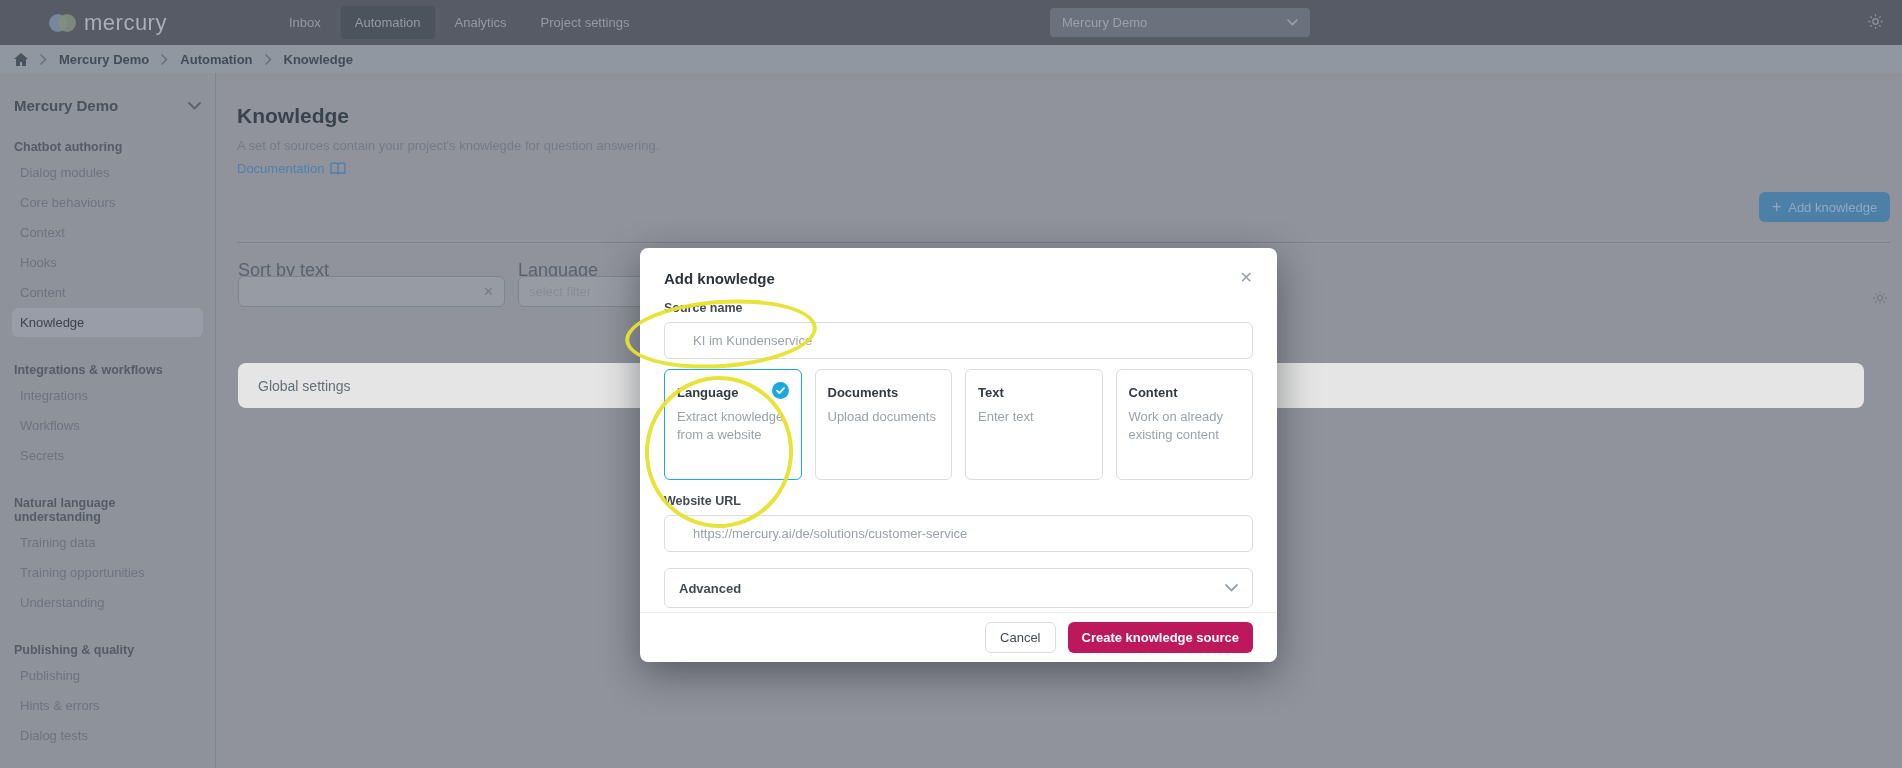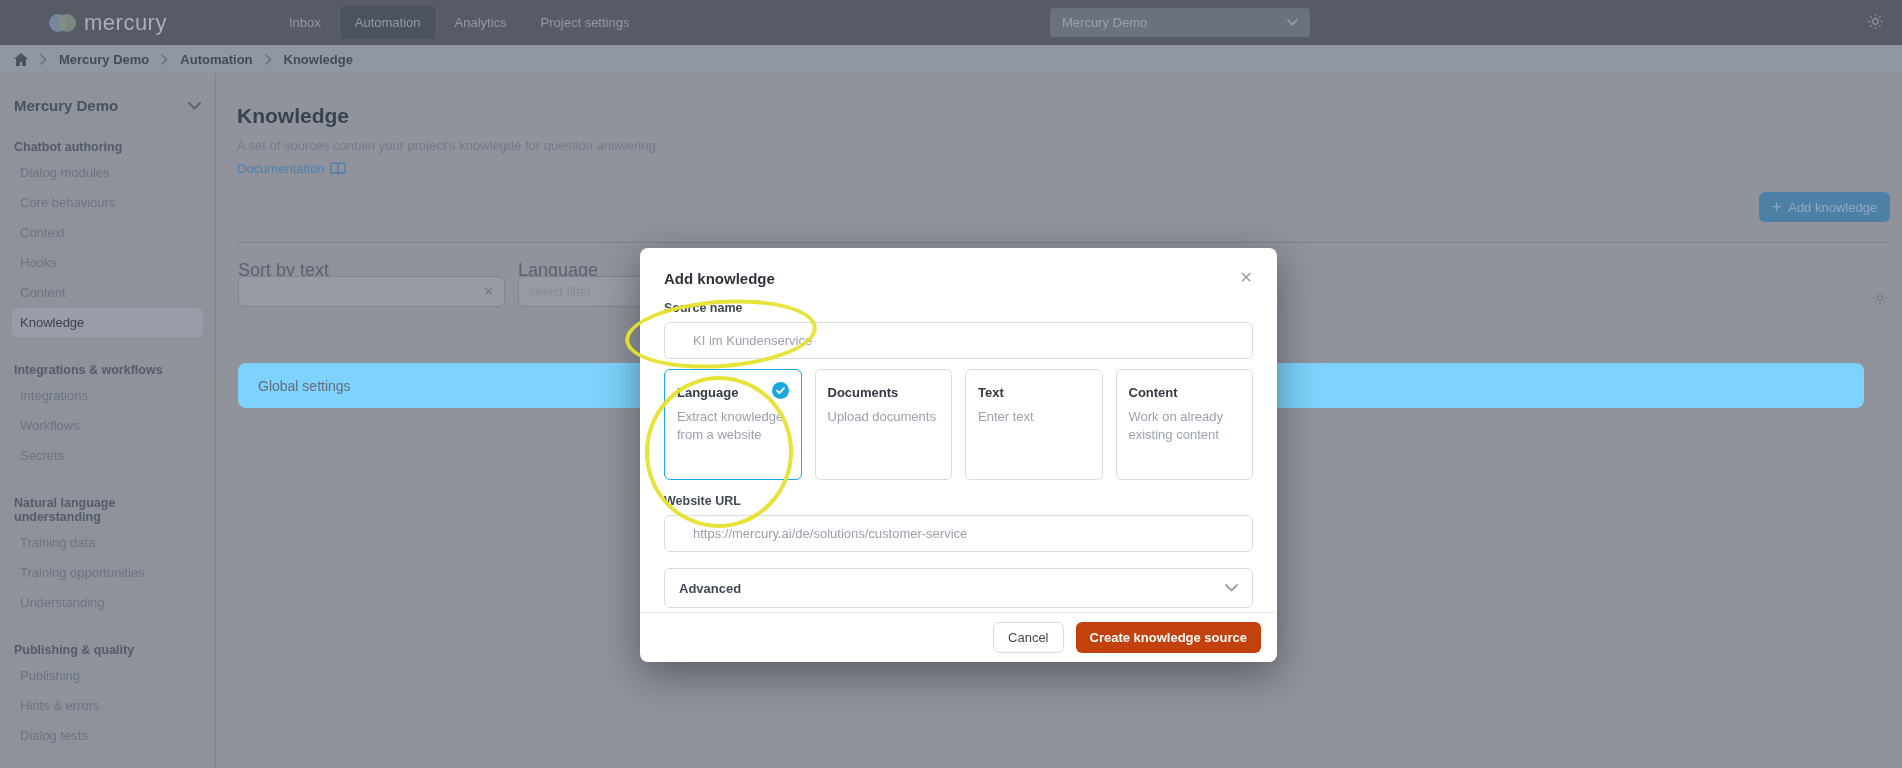--- a/index.html
+++ b/index.html
@@ -55,21 +55,21 @@
   .main-divider { position:absolute; left:21px; top:169px; width:1653px; height:1px; background:#7c828c; }
 
   .filter-label { position:absolute; font-size:18px; color:#5b626d; }
   .filter-input { position:absolute; height:31px; border:1px solid #7f858f; border-radius:6px;
     background:#979ba4; display:flex; align-items:center; padding:0 10px; font-size:13px; }
   .filter-clear { margin-left:auto; color:#757b85; font-size:13px; cursor:pointer; }
   .placeholder { color:#868c96; }
   .table-gear { position:absolute; left:1656px; top:217px; color:#747a85; cursor:pointer; }
 
   .global-card { position:absolute; left:22px; top:290px; width:1626px; height:45px;
-    background:#7dd3fc; border-radius:8px; display:flex; align-items:center; }
+    background:#e5e5e5; border-radius:8px; display:flex; align-items:center; }
   .global-card span { margin-left:20px; font-size:14px; color:#666d78; }
 
   
   .backdrop { position:absolute; left:0; top:0; width:1902px; height:768px;
     background:transparent; z-index:10; }
   .modal { position:absolute; left:640px; top:248px; width:637px; height:414px;
     background:#ffffff; border-radius:8px; z-index:11;
     box-shadow:0 12px 40px rgba(20,24,31,.45); padding:22px 24px 0 24px; }
   .modal-head { display:flex; align-items:flex-start; justify-content:space-between; }
   .modal-title { font-size:15px; font-weight:700; color:#2e343c; }
@@ -84,26 +84,26 @@
   .src-card.selected { border:1.5px solid #1ba7e1; }
   .src-card .t { font-size:13px; font-weight:700; color:#333a43; }
   .src-card .d { font-size:13px; color:#9ba2ac; margin-top:8px; line-height:1.35; }
   .src-check { position:absolute; right:12px; top:12px; }
   .advanced { width:589px; height:40px; border:1px solid #d9dde2; border-radius:6px;
     margin-top:16px; display:flex; align-items:center; justify-content:space-between;
     padding:0 14px; cursor:pointer; }
   .advanced .a-label { font-size:13px; font-weight:700; color:#434a54; }
   .modal-footer { position:absolute; left:0; bottom:0; width:637px; height:50px;
     border-top:1px solid #e9ebef; display:flex; align-items:center;
-    justify-content:flex-end; gap:12px; padding-right:16px;
+    justify-content:flex-end; gap:12px; padding-right:24px;
     border-radius:0 0 8px 8px; }
   .btn { height:31px; border-radius:6px; font-size:13px; font-family:inherit;
     cursor:pointer; padding:0 14px; }
   .btn-cancel { background:#fff; border:1px solid #d9dde2; color:#434a54; }
-  .btn-create { background:#c2410c; border:none; color:#ffffff; font-weight:600; }
+  .btn-create { background:#be185d; border:none; color:#ffffff; font-weight:600; }
 
   
   .ann { position:absolute; border:4px solid rgba(230,226,46,.95); border-radius:50%;
     z-index:20; pointer-events:none; }
   .ann-ellipse { left:625px; top:300px; width:192px; height:68px; transform:rotate(-4deg); }
   .ann-circle  { left:645px; top:376px; width:148px; height:152px; transform:rotate(6deg); }
 
   svg { display:block; }
 </style>
 </head>

